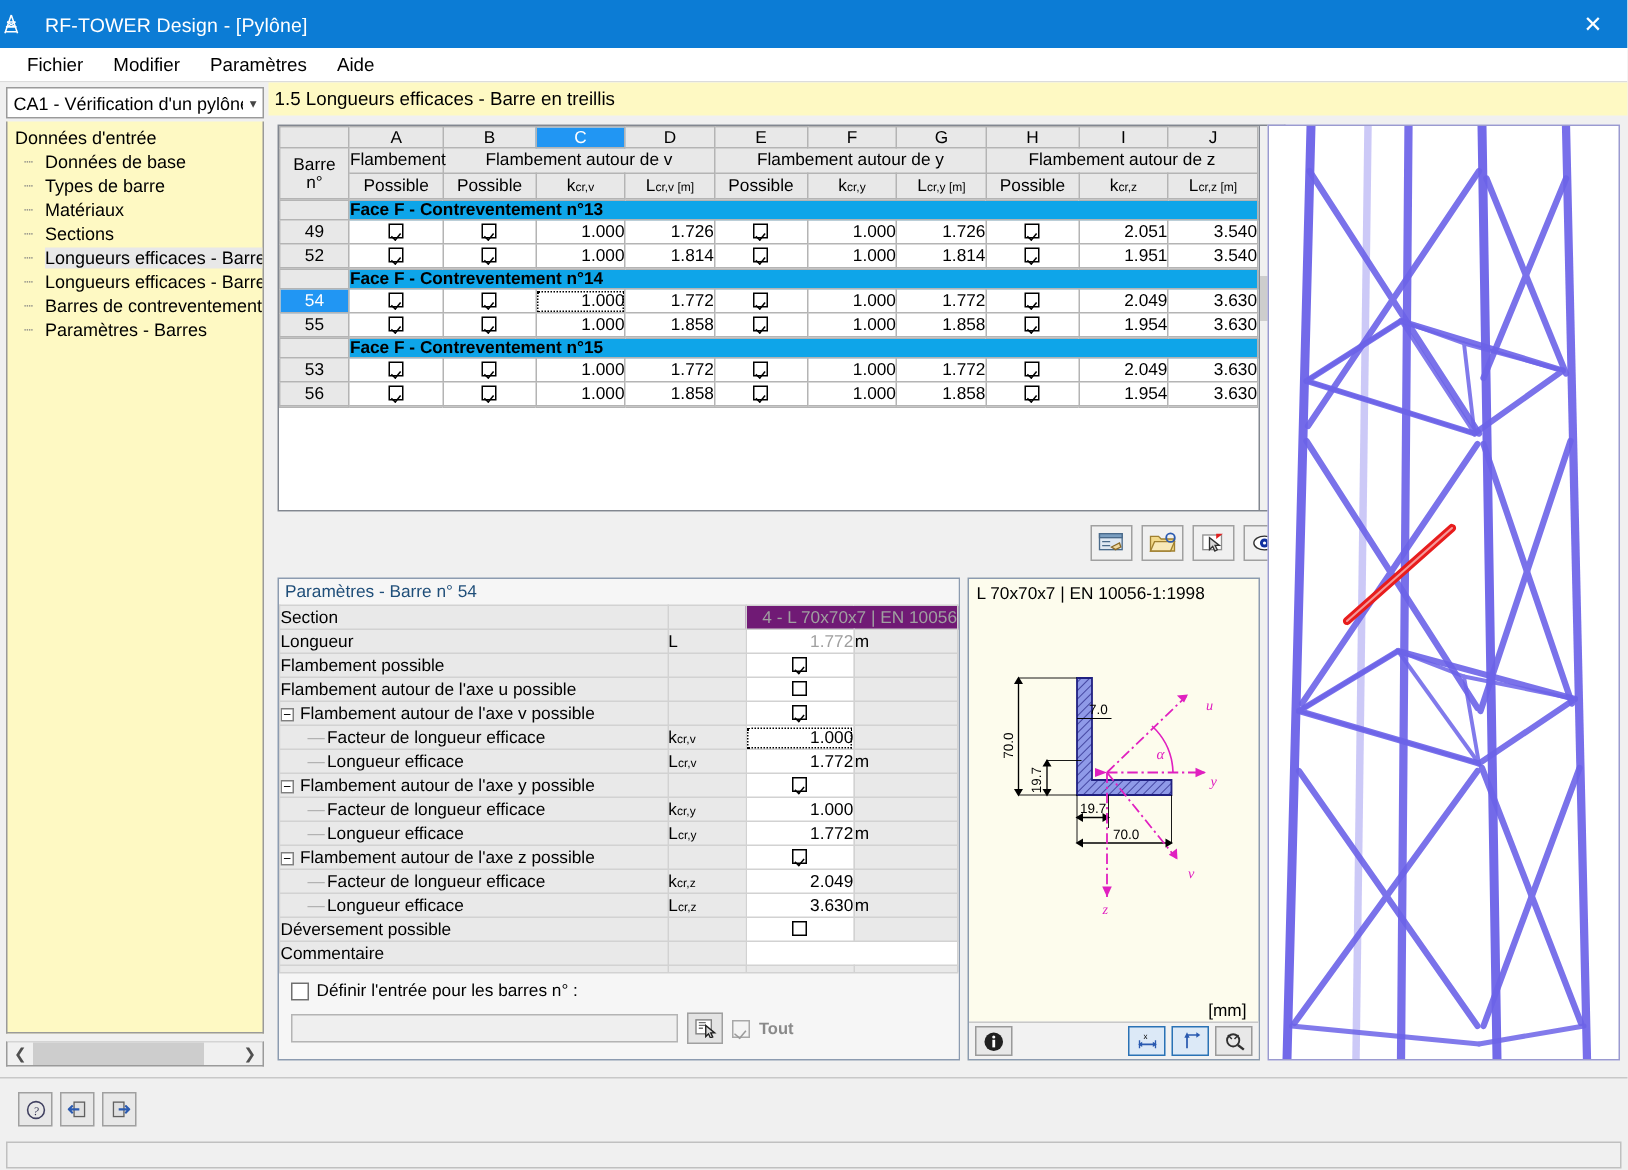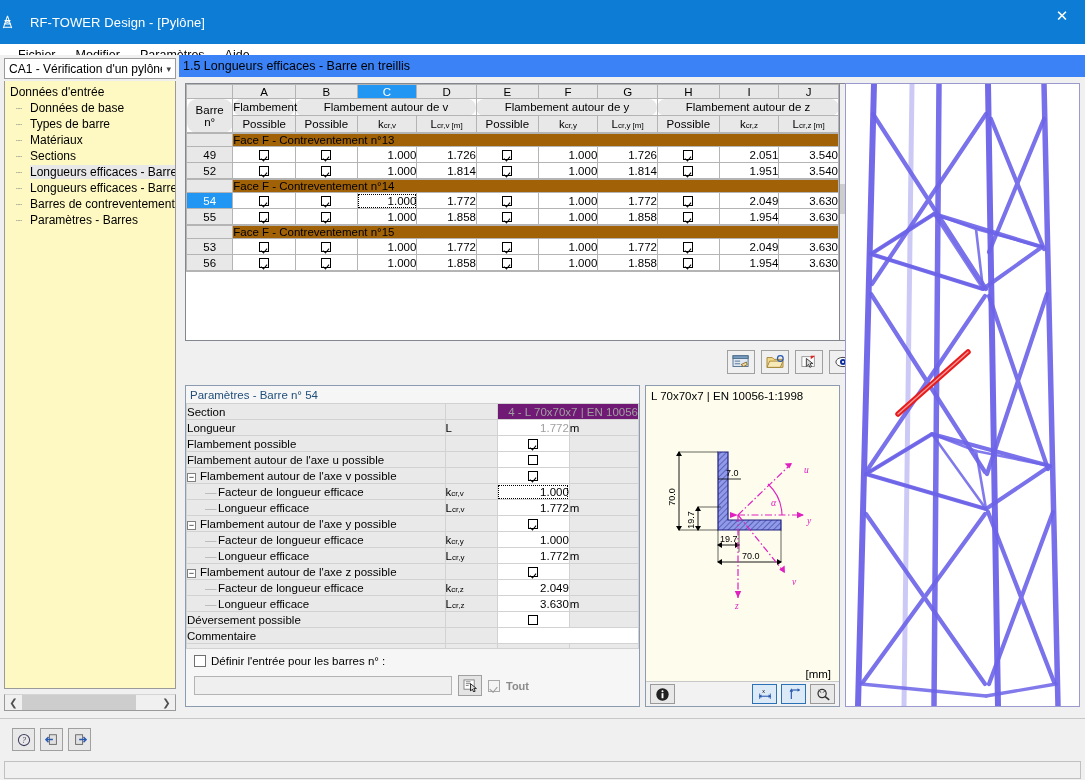--- a/index.html
+++ b/index.html
@@ -7,21 +7,21 @@
   body {
     width:1085px; height:780px;
     font-family:"Liberation Sans", sans-serif;
     font-size:12px; color:#000;
     background:#f0f0f0;
     overflow:hidden;
   }
 
   
   .titlebar {
-    height:44px; background:#0c7cd5; color:#fff;
+    height:32px; background:#0c7cd5; color:#fff;
     display:flex; align-items:center; position:relative;
   }
   .tb-icon { width:30px; text-align:center; font-size:15px; line-height:1; }
   .tb-title { font-size:13px; letter-spacing:.1px; }
   .tb-close {
     position:absolute; right:0; top:0; width:46px; height:32px;
     display:flex; align-items:center; justify-content:center;
     font-size:15px; color:#fff; cursor:pointer;
   }
 
@@ -78,45 +78,45 @@
             justify-content:center; font-size:10px; color:#505050; cursor:pointer;}
   .hs-thumb { height:15px; background:#cdcdcd; flex:none; margin-left:0; cursor:pointer; }
 
   
   .content {
     position:absolute; left:179px; top:0; width:906px; height:655px;
     background:#f0f0f0;
   }
   .section-header {
     position:absolute; left:0; top:0; width:906px; height:22px;
-    background:#3b82f6; font-size:12.5px;
+    background:#fef9c3; font-size:12.5px;
     display:flex; align-items:center; padding-left:4px;
   }
 
   
   .tablewrap {
     position:absolute; left:6px; top:28px; width:655px; height:258px;
     border:1px solid #828790; background:#fff; overflow:hidden;
   }
   table.grid { border-collapse:collapse; width:100%; table-layout:fixed; font-size:11.5px; }
   table.grid th, table.grid td { border:1px solid #b4b4b4; padding:0; }
 
   .hdr-letter { background:#e8e8e8; text-align:center; height:14px;
                 font-weight:normal; font-size:11.5px; }
   .hdr-letter.active { background:#2196f3; color:#fff; }
   .hdr-txt { background:#e8e8e8; text-align:center; font-weight:normal;
-             height:17px; font-size:11.5px;border-radius:10px; }
+             height:17px; font-size:11.5px; }
   .hdr-sub { background:#e8e8e8; text-align:center; font-weight:normal;
              height:17px; font-size:11.5px; }
   .rownum { background:#e8e8e8; text-align:center; height:16px; }
   .rownum.sel { background:#2196f3; color:#fff; }
   td.num { text-align:right; padding-right:4px; height:16px; background:#fff; }
   td.num.focus { outline:1px dotted #000; outline-offset:-2px; }
   td.chk { text-align:center; height:16px; background:#fff; }
-  td.groupcell { background:#a16207; padding-left:4px; text-align:left; }
+  td.groupcell { background:#0ea5e9; padding-left:4px; text-align:left;font-weight:bold; }
   td.blankcell { background:#fff; }
   td.emptyrownum { background:#e8e8e8; }
   .sub { font-size:8px; vertical-align:baseline; }
 
   .cbox {
     display:inline-block; width:10px; height:10px; border:1px solid #000;
     background:#fff; position:relative; vertical-align:-1px;
   }
   .cbox.on:after {
     content:""; position:absolute; left:2px; top:4px; width:3px; height:5px;

